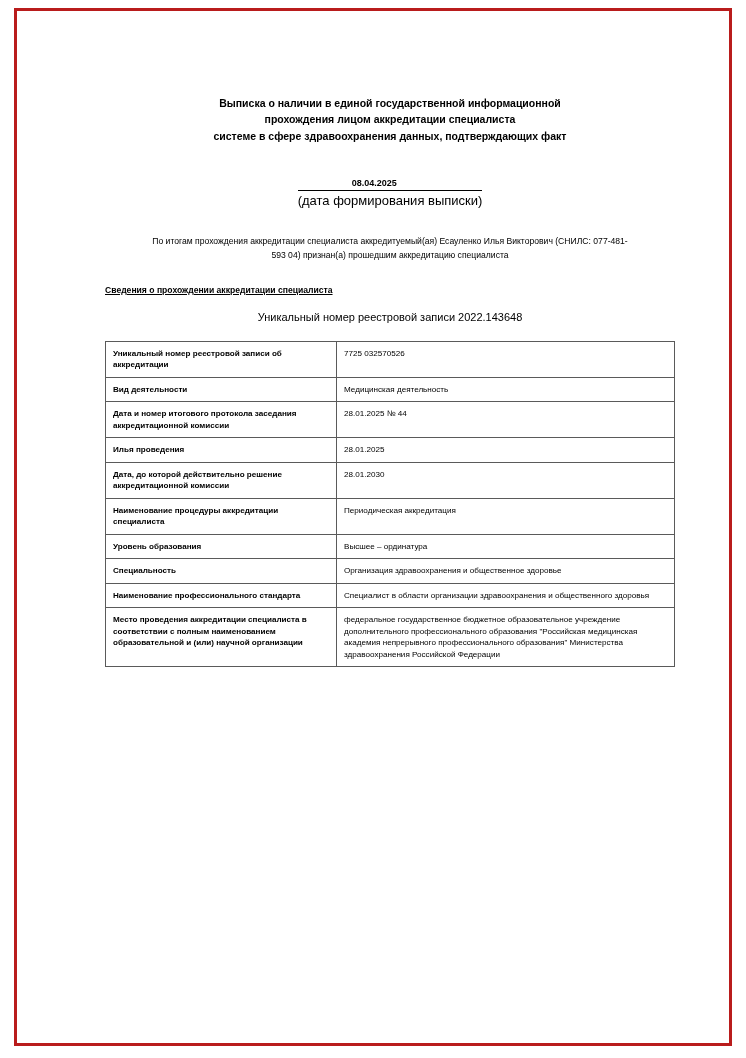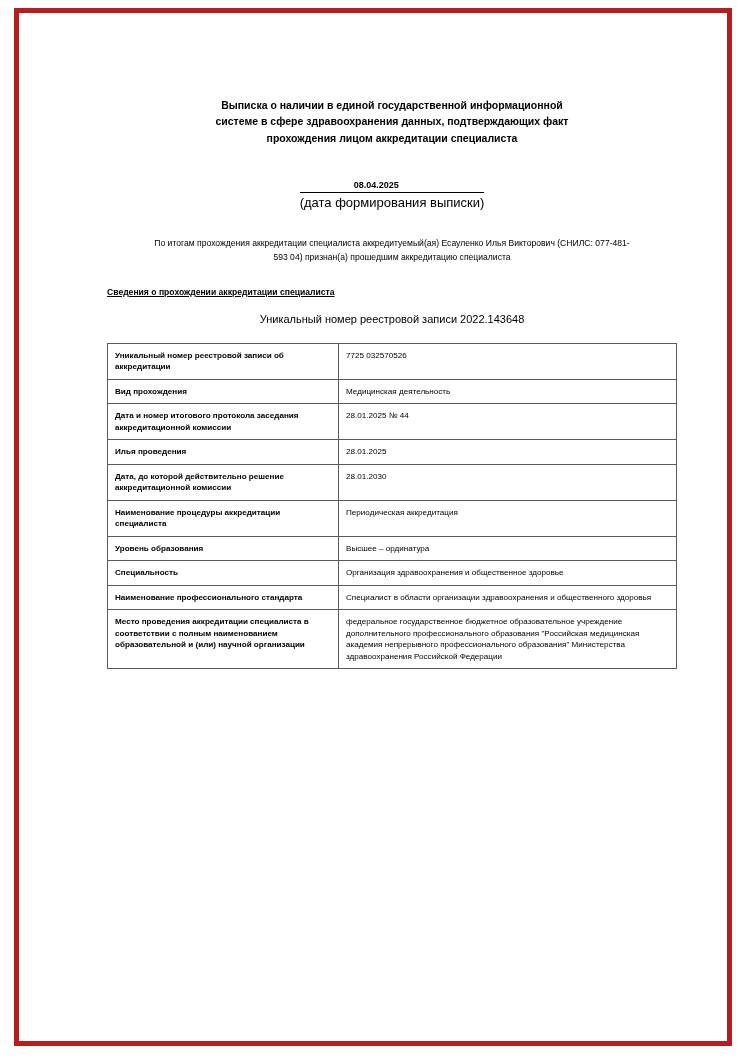--- a/index.html
+++ b/index.html
@@ -19,21 +19,21 @@
     box-sizing: border-box;
     overflow: hidden;
   }
   .sheet {
     position: absolute;
     left: 14px;
     top: 8px;
     width: 718px;
     height: 1038px;
     background: #ffffff;
-    border: 5px solid #b91c1c;
+    border: 3px solid #b91c1c;
     box-sizing: border-box;
   }
   .content {
     position: absolute;
     left: 88px;
     top: 84px;
     width: 570px;
   }
   .doc-title {
     text-align: center;
@@ -117,22 +117,22 @@
 </style>
 </head>
 <body>
 
 <div class="page">
   <div class="sheet">
     <div class="content">
 
       <div class="doc-title">
         <div>Выписка о наличии в единой государственной информационной</div>
+        <div>прохождения лицом аккредитации специалиста</div>
         <div>системе в сфере здравоохранения данных, подтверждающих факт</div>
-        <div>прохождения лицом аккредитации специалиста</div>
       </div>
 
       <div class="date-block">
         <div class="date-line">
           <span class="date-value">08.04.2025</span>
           <span class="date-caption">(дата формирования выписки)</span>
         </div>
       </div>
 
       <div class="intro">
@@ -144,21 +144,21 @@
 
       <div class="record-number">Уникальный номер реестровой записи 2022.143648</div>
 
       <table class="info">
         <tbody>
           <tr>
             <td class="label">Уникальный номер реестровой записи об аккредитации</td>
             <td class="value">7725 032570526</td>
           </tr>
           <tr>
-            <td class="label">Вид прохождения</td>
+            <td class="label">Вид деятельности</td>
             <td class="value">Медицинская деятельность</td>
           </tr>
           <tr>
             <td class="label">Дата и номер итогового протокола заседания аккредитационной комиссии</td>
             <td class="value">28.01.2025 № 44</td>
           </tr>
           <tr>
             <td class="label">Илья проведения</td>
             <td class="value">28.01.2025</td>
           </tr>

